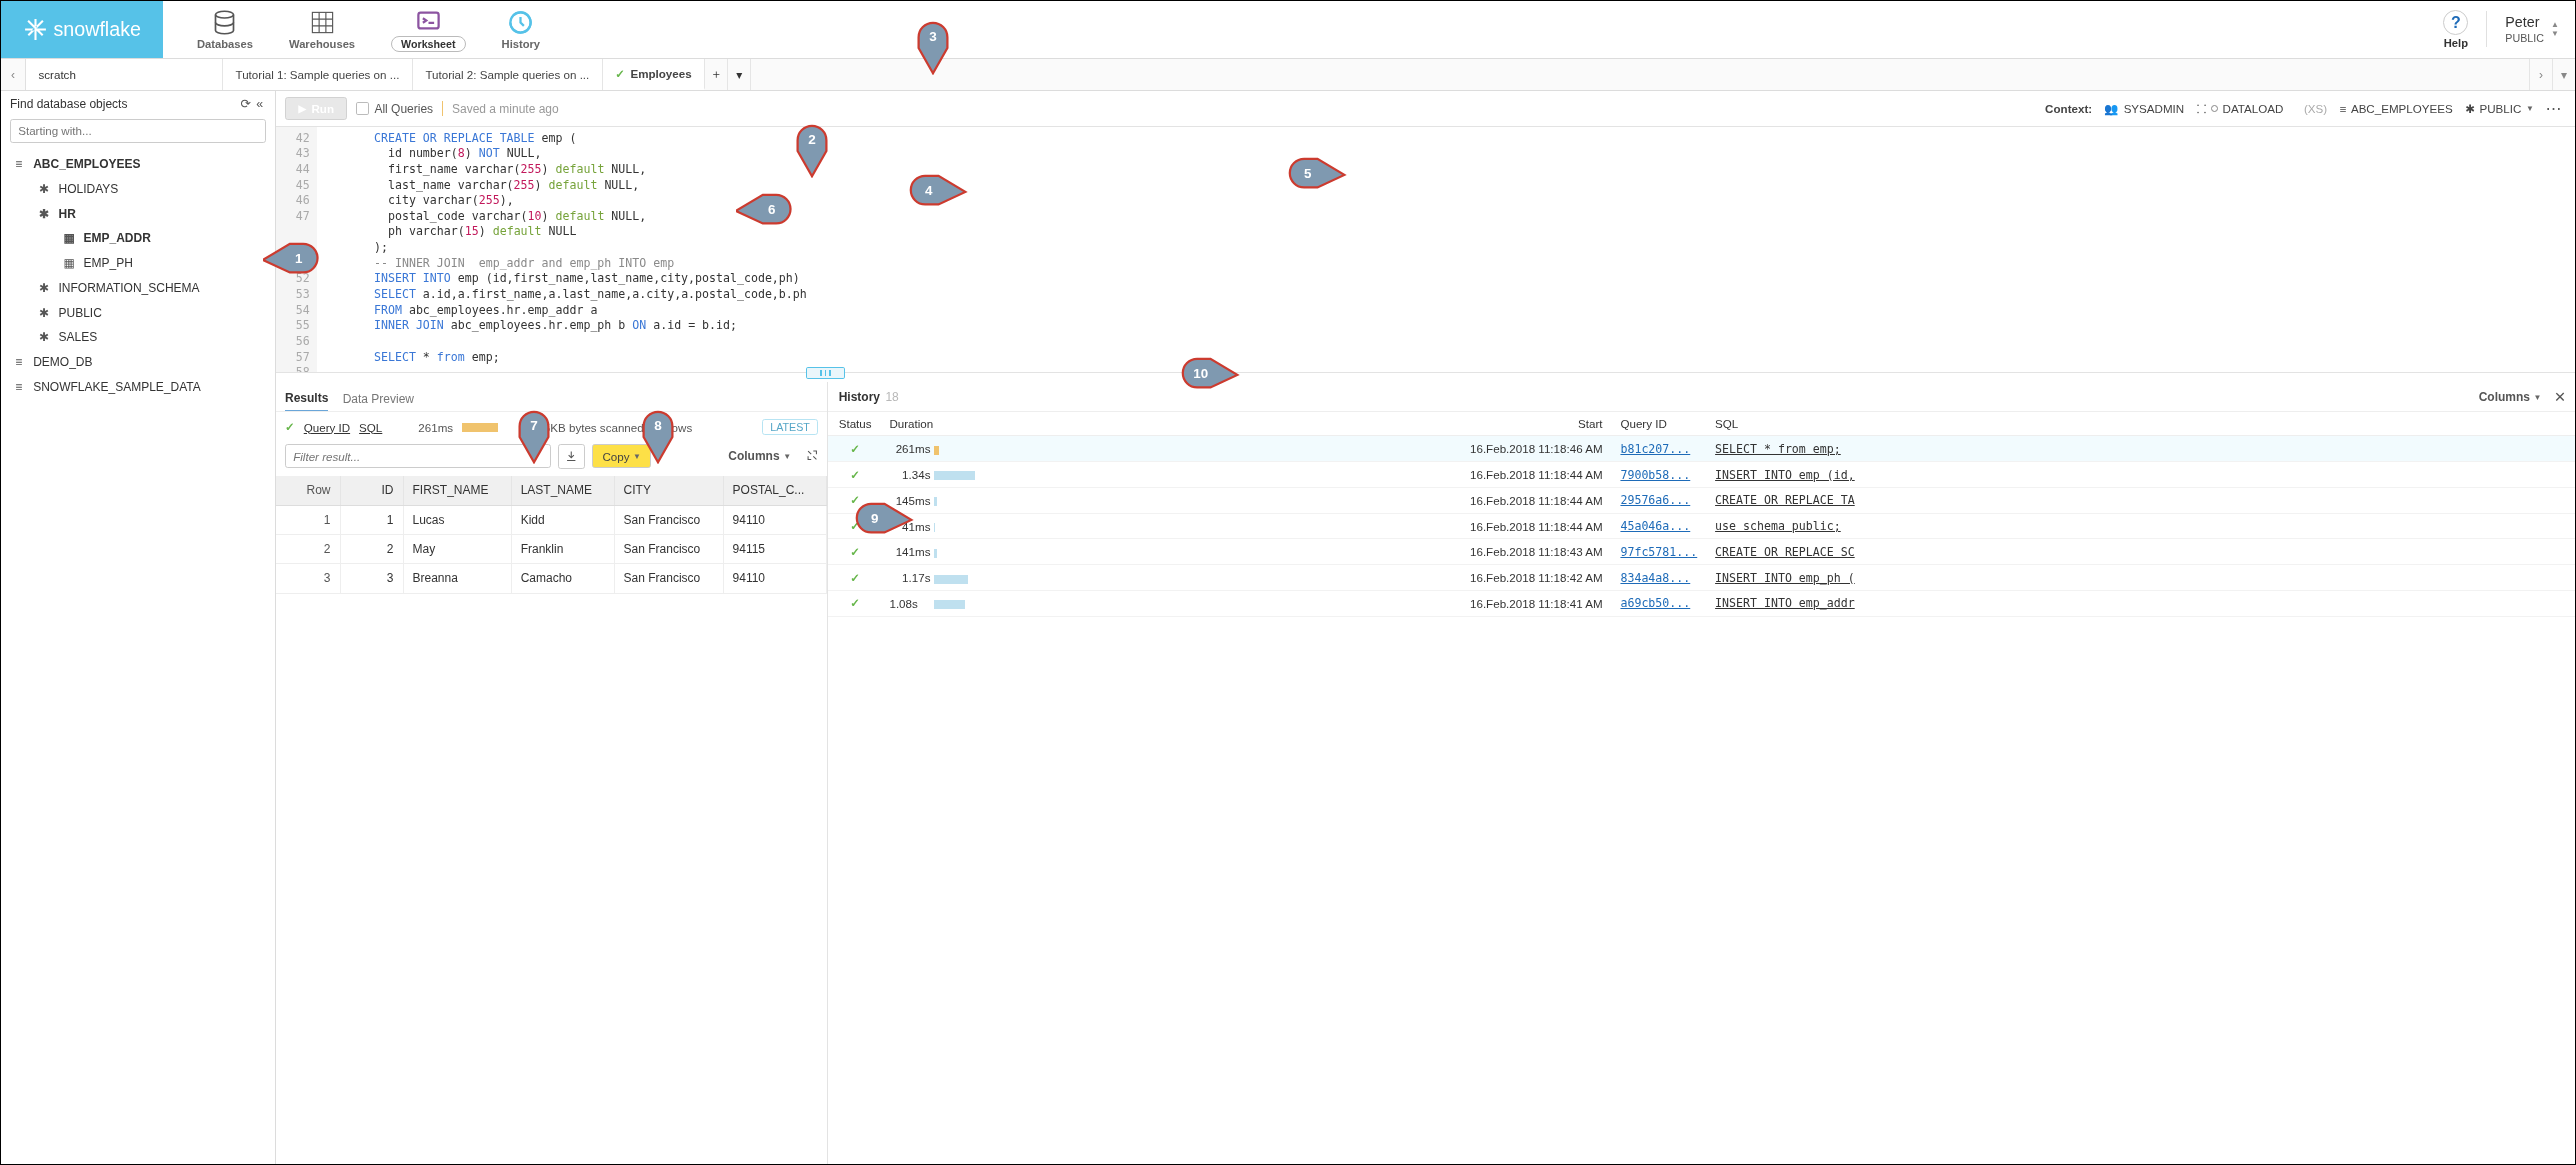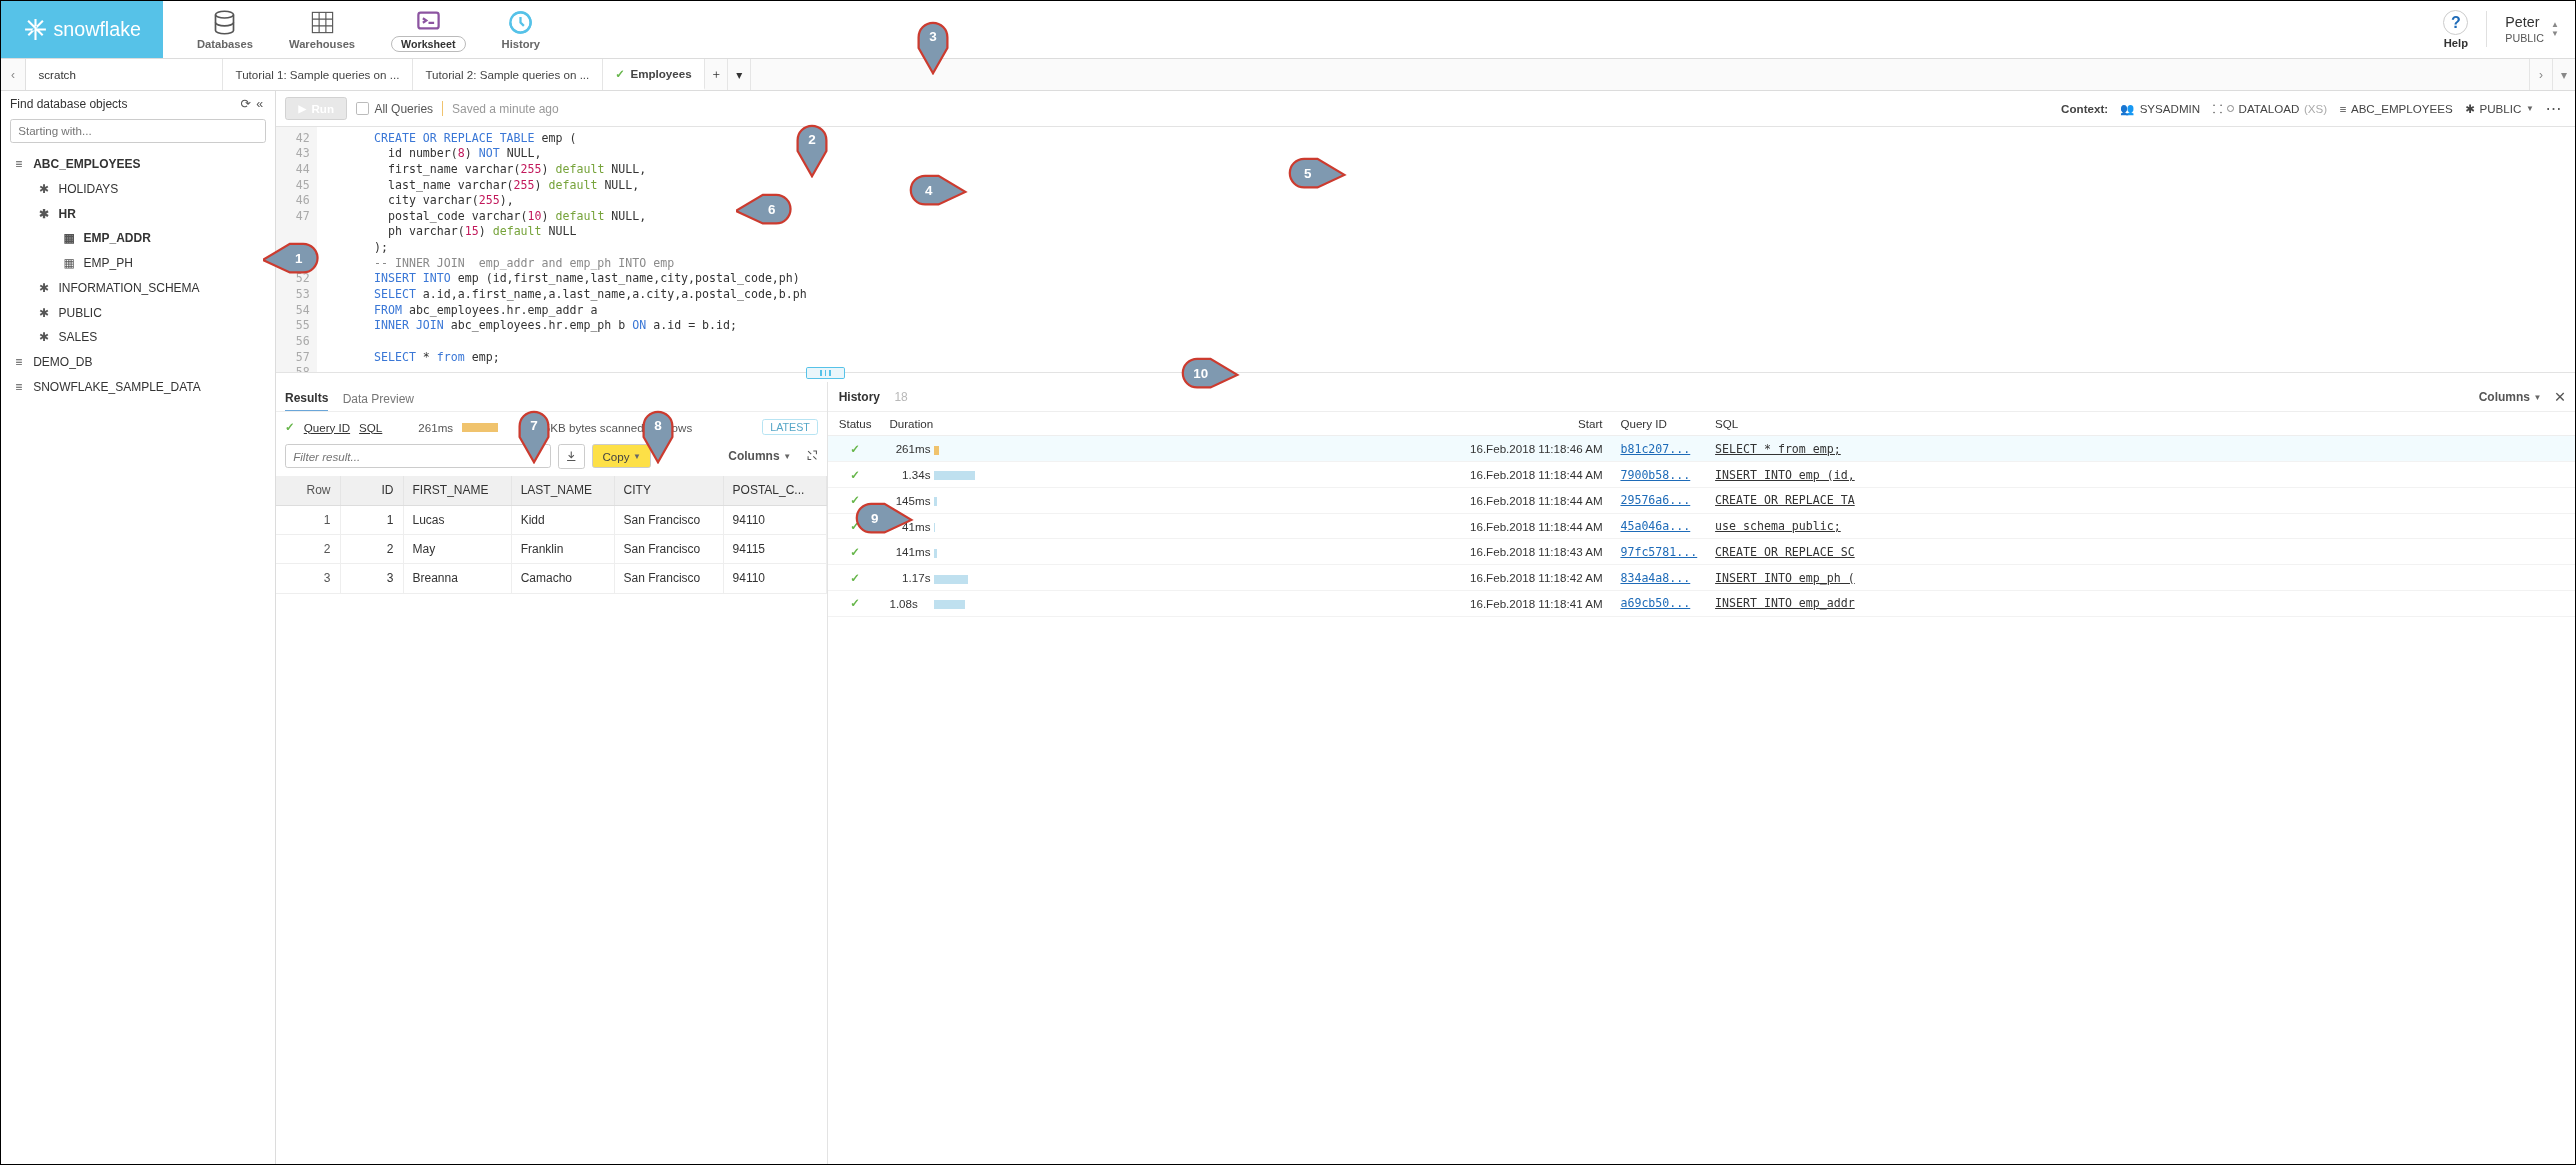--- a/index.html
+++ b/index.html
@@ -52,21 +52,21 @@
   
   .toolbar { display: flex; align-items: center; gap: 9px; padding: 5.4px 9px; border-bottom: 0.9px solid #e3e3e3; height: 36px; }
   .run-btn { display: inline-flex; align-items: center; gap: 5.4px; padding: 3.6px 12.5px; background: #e8e8e8; color: #fff; border: 0.9px solid #d2d2d2; border-radius: 2.7px; font-weight: 700; font-size: 11.6px; cursor: pointer; }
   .run-btn .play { color: #fff; font-size: 9.8px; }
   .chk { width: 12.5px; height: 12.5px; border: 0.9px solid #bbb; border-radius: 1.8px; display: inline-block; }
   .toolbar .allq { display: inline-flex; align-items: center; gap: 5.4px; color: #555; justify-content: flex-end; }
   .saved { color: #999; }
   .tb-right { margin-left: auto; display: flex; align-items: center; gap: 5.4px; font-size: 11.6px; color: #444; }
   .ctx-label { font-weight: 600; margin-right: 3.6px; }
   .ctx-item { display: inline-flex; align-items: center; gap: 4.5px; padding: 0 3.6px; }
-  .dim { color: #aaa; }
+  .dim { color: #aaa; margin-left: 16px; }
   .tri { font-size: 8px; color: #666; }
   .more { font-size: 16px; color: #555; cursor: pointer; padding: 0 2.7px; letter-spacing: 1.8px; }
   
   .editor { display: flex; font-family: Menlo, Consolas, monospace; font-size: 11.6px; line-height: 1.35; background: #fff; border-bottom: 0.9px solid #e3e3e3; height: 246px; overflow: hidden; gap: 48px; }
   .gutter { background: #f5f5f5; color: #aaa; padding: 3.6px 7.2px 3.6px 12.5px; text-align: right; width: 41px; }
   .codelines { padding: 3.6px 9px; white-space: pre; color: #333; flex: 1; position: relative; }
   .kw { color: #3a77d6; }
   .num { color: #c2185b; }
   .cmt { color: #8a8a8a; }
   .def { color: #76a33a; }
@@ -93,21 +93,21 @@
   .rgrid { overflow: auto; flex:1; }
   table.rtable { width: 100%; border-collapse: collapse; font-size: 12px; }
   table.rtable th { background: #f0f0f0; text-align: left; padding: 7.2px 9px; border-bottom: 0.9px solid #ddd; border-right: 0.9px solid #e5e5e5; font-weight: 400; color:#333; }
   table.rtable td { padding: 7.2px 9px; border-bottom: 0.9px solid #eee; border-right: 0.9px solid #eee; color:#333; }
   table.rtable th.row, table.rtable td.row { text-align: right; width: 64px; color:#555; }
   table.rtable th.id, table.rtable td.id { text-align: right; width: 63px; }
   
   .history { flex: 1; display: flex; flex-direction: column; min-width: 0; }
   .history-head { display: flex; align-items: center; justify-content: space-between; padding: 7.2px 9px 5.4px 10.7px; border-bottom: 0.9px solid #eee; }
   .history-head .htitle { font-weight: 700; }
-  .history-head .hcount { color: #b8b8b8; margin-left: 11px; }
+  .history-head .hcount { color: #b8b8b8; margin-left: 2px; }
   .hist-cols th { background:#fff; border:none; font-weight:400; color:#333; }
   table.htable { width:100%; border-collapse: collapse; font-size:11.6px; }
   table.htable th { text-align:left; padding: 5.4px 7.2px 5.4px 10.7px; color:#333; background:#fff; border-bottom:0.9px solid #eee; font-weight:400; }
   table.htable td { padding: 5.4px 7.2px 5.4px 10.7px; border-bottom: 0.9px solid #f2f2f2; vertical-align:middle; white-space:nowrap; }
   .hstatus { color: #67b64b; font-weight: 800; text-align:center; }
   .hdur { text-align: right; }
   .bar { display:inline-block; height:9px; background:#bfe0ef; vertical-align:middle; }
   .bar.orange { background:#f0c36d; }
   .qid { color:#1e6bb8; text-decoration:underline; font-family: Menlo, Consolas, monospace; cursor:pointer; }
   .sql { text-decoration:underline; font-family: Menlo, Consolas, monospace; color:#333; }

